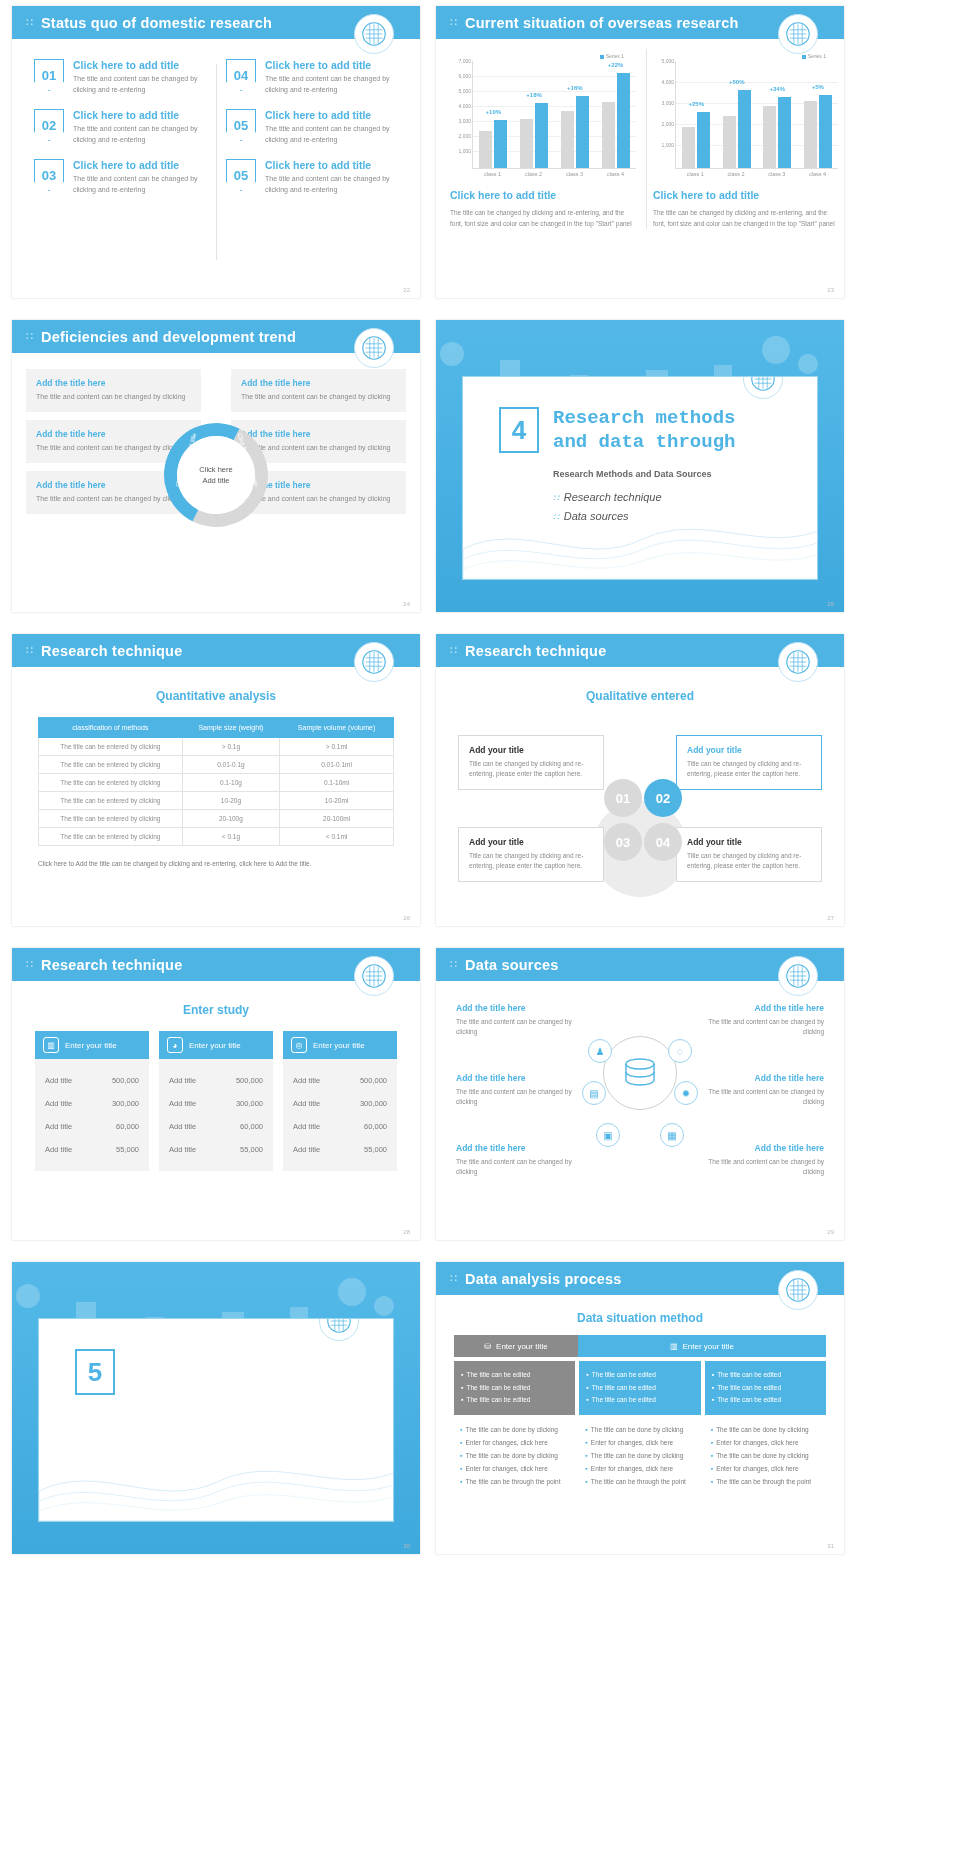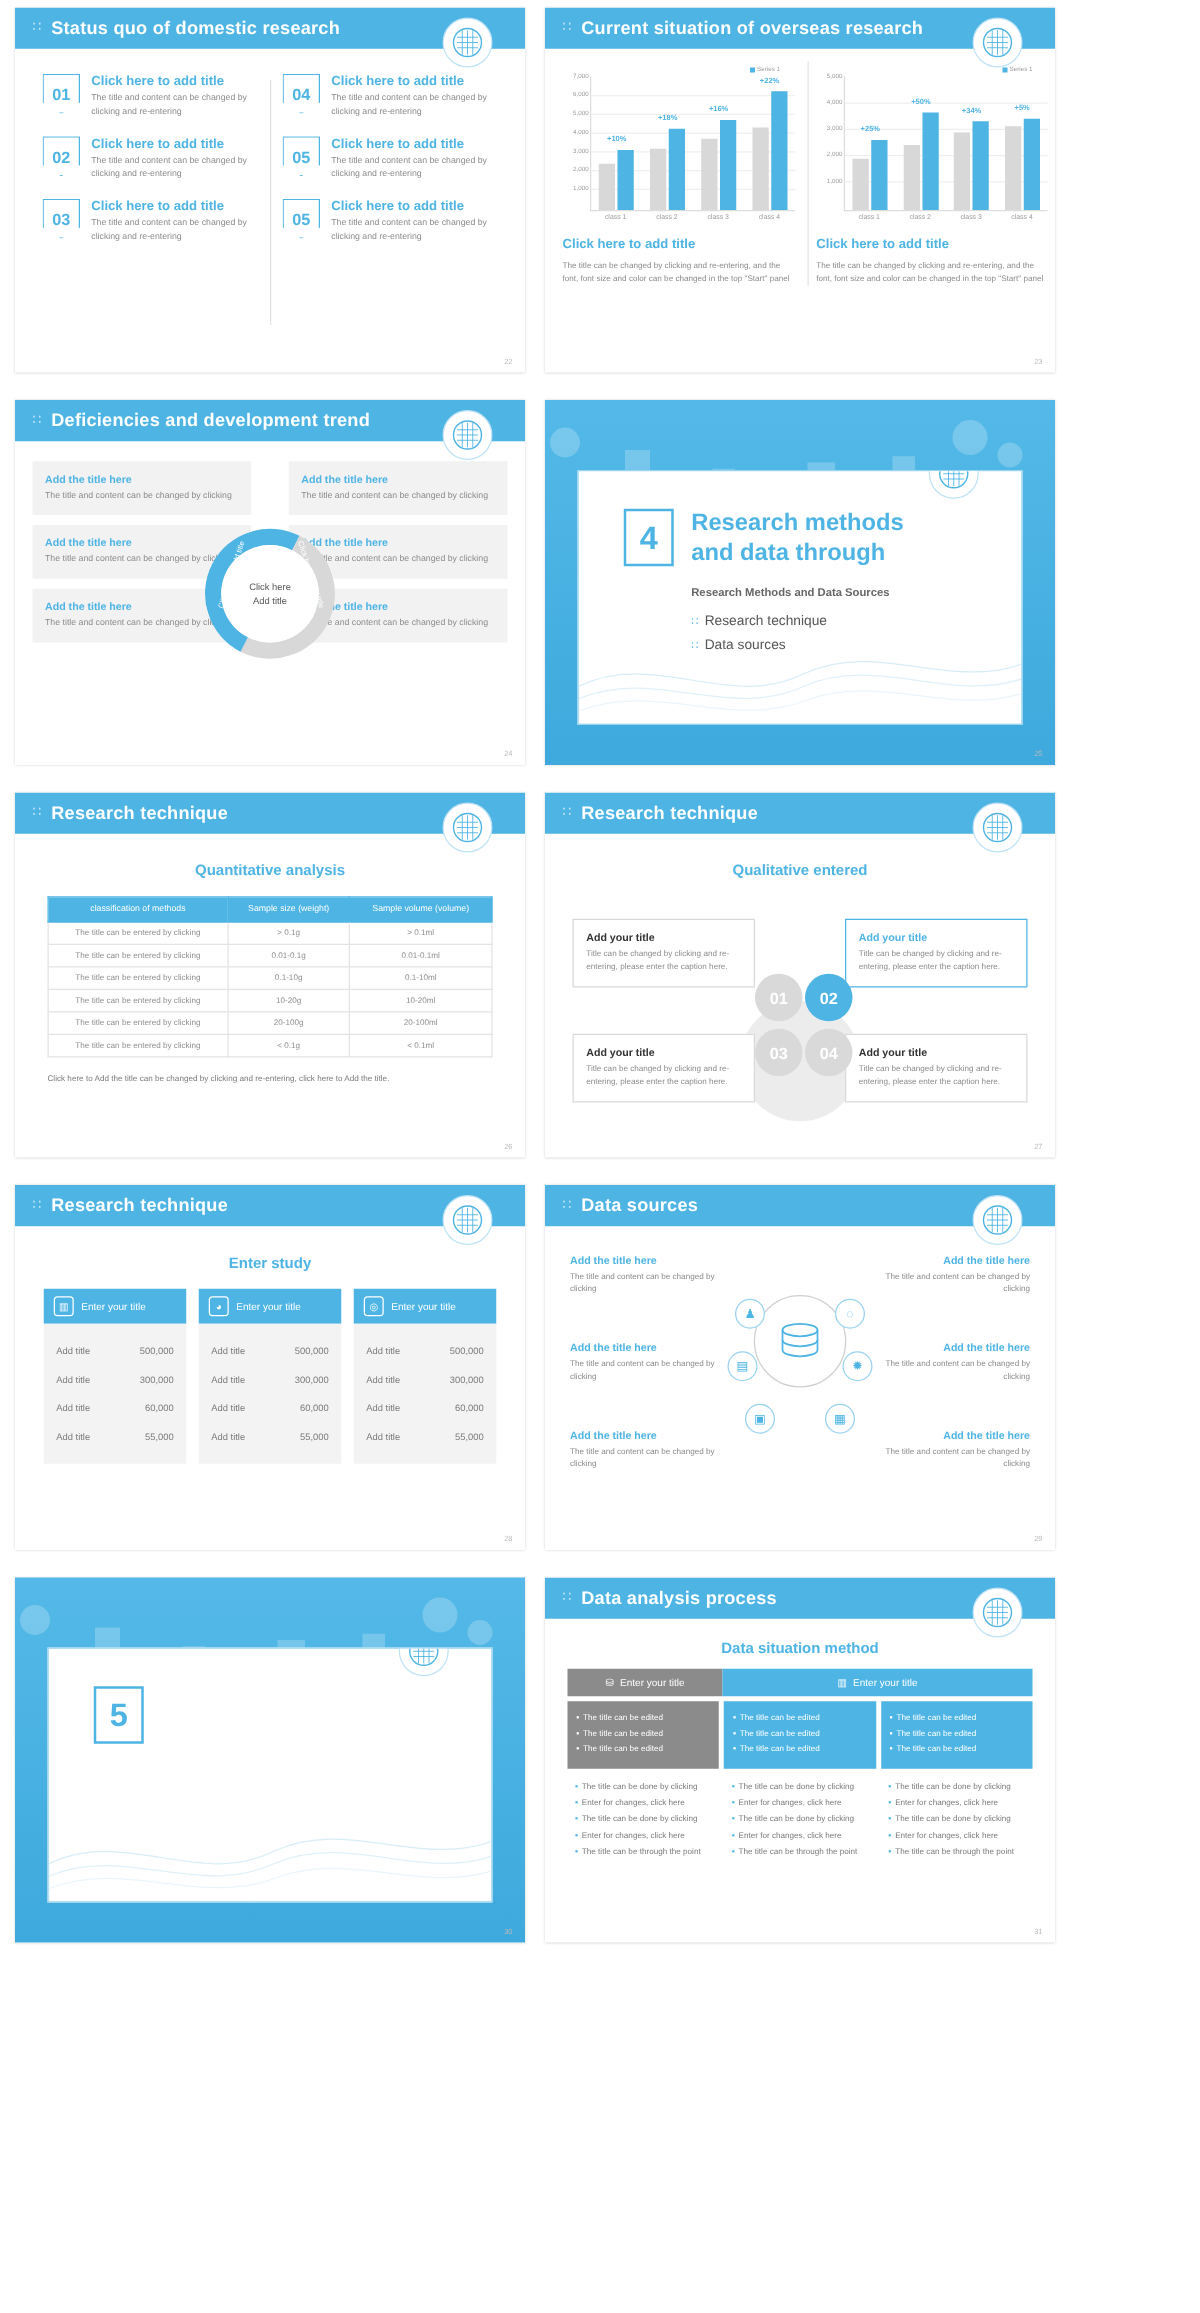--- a/index.html
+++ b/index.html
@@ -112,23 +112,23 @@
   .sect { background:linear-gradient(180deg,#54b9e8 0%,#3ea9dd 100%); height:292px; position:relative; overflow:hidden;}
   .sect .skyline { position:absolute; left:0; right:0; top:0; height:150px; opacity:.22;}
   .card {
     position:absolute; left:26px; right:26px; top:56px; bottom:32px;
     background:#fff; border:1px solid #9bd4ee; overflow:hidden;
   }
   .card .wave { position:absolute; left:0; right:0; bottom:0; height:90px; opacity:.85;}
   .sectinner { position:relative; padding:30px 0 0 36px; z-index:2; display:flex; gap:14px;}
   .bignum { width:40px; height:46px; border:2px solid #4db4e4; color:#4db4e4;
             font-size:26px; font-weight:bold; display:flex; align-items:center; justify-content:center; flex:0 0 40px;}
-  .sectTitle h3 { margin:0; font-size:19px; line-height:1.25; color:#4db4e4; font-weight:bold;}
+  .sectTitle h3 { margin:0; font-size:19px; line-height:1.25; color:#4db4e4; font-weight:bold;font-family:Liberation Mono, monospace;}
   .sectTitle .sub { font-size:9px; color:#666; margin-top:14px; font-weight:bold;}
-  .bullets { margin-top:12px; }
+  .bullets { margin-top:12px;font-style:italic; }
   .bullets div { font-size:11px; color:#555; margin-bottom:7px; }
   .bullets .bd { color:#4db4e4; font-size:9px; margin-right:5px; }
   .logo-card { position:absolute; right:34px; top:-18px; }
 
   
   .ctitle { text-align:center; color:#4db4e4; font-size:12px; font-weight:bold; margin:22px 0 14px;}
   table.t26 { width:356px; margin:0 auto; border-collapse:collapse; }
   table.t26 th { background:#4db4e4; color:#fff; font-size:7px; font-weight:normal; padding:6px 4px; border:1px solid #4db4e4;}
   table.t26 td { font-size:6.5px; color:#8f8f8f; padding:5px 4px; border:1px solid #e3e3e3; text-align:center;}
   table.t26 td:first-child { text-align:center; }

